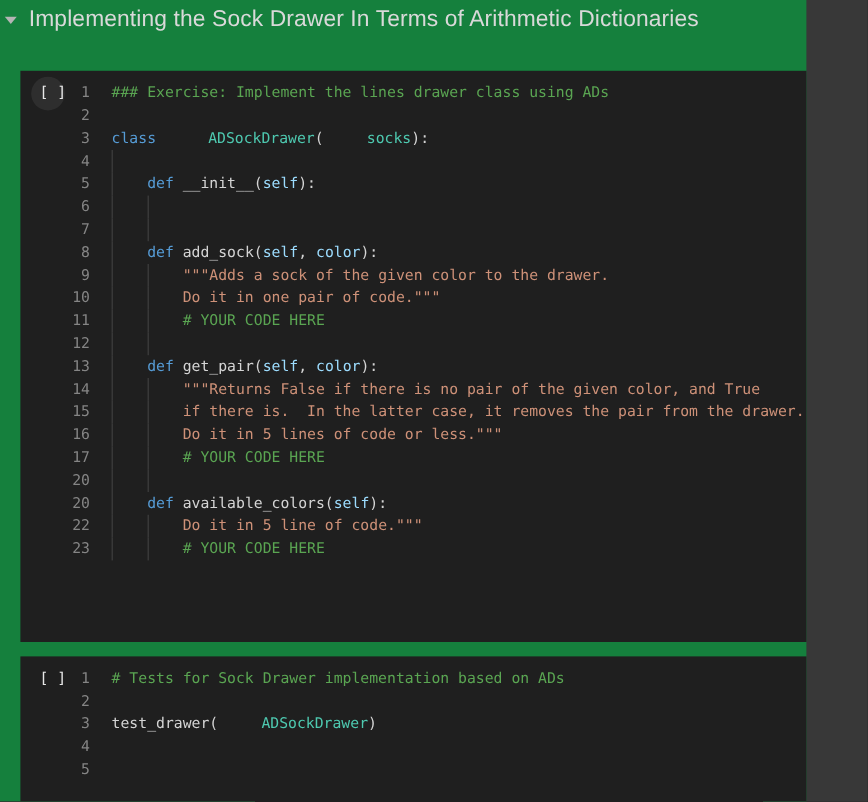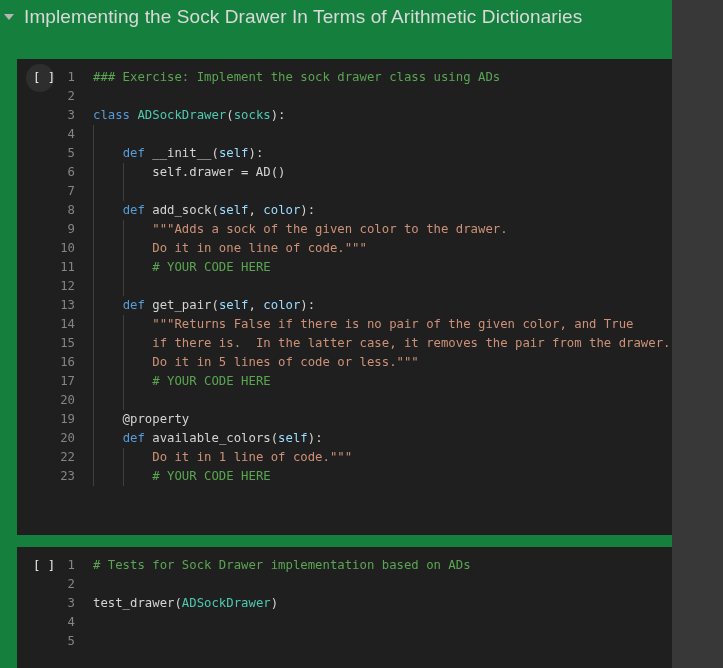--- a/index.html
+++ b/index.html
@@ -20,60 +20,59 @@
         white-space:pre;cursor:pointer;}
   .halo{position:absolute;left:9px;top:5px;width:28px;height:28px;border-radius:50%;
         background:rgba(255,255,255,0.07);z-index:1;}
   .editor{position:absolute;left:0;top:9px;right:0;cursor:text;}
   .line{height:19px;display:flex;align-items:center;font-size:12.3px;line-height:19px;white-space:pre;}
   .num{width:58px;text-align:right;color:#858585;flex:none;}
   .code{margin-left:18px;position:relative;flex:1;height:19px;line-height:19px;}
   .gd{position:absolute;top:0;height:19px;width:1px;background:#3f3f3f;}
   .tok-plain{color:#d4d4d4;}
   .tok-keyword{color:#569cd6;}
-  .tok-type{color:#4ec9b0;}
+  .tok-type{color:#4ec9b0;margin-left:36px;}
   .tok-string{color:#ce9178;}
   .tok-comment{color:#5aa552;}
   .tok-param{color:#9cdcfe;margin-top:35px;}
   .vscroll{position:absolute;top:6px;bottom:3px;width:1px;background:#7a7a7a;left:684px;}
 </style>
 </head>
 <body>
 
 <div class="page">
   <div class="header">
     <div class="collapse-tri"></div>
     <div class="title">Implementing the Sock Drawer In Terms of Arithmetic Dictionaries</div>
   </div>
 
   <div class="cell cell-1">
       <div class="halo"></div>
       <div class="runbtn">[ ]</div>
       <div class="editor">
-        <div class="line"><span class="num">1</span><span class="code"><span class="tok-comment">### Exercise: Implement the sock drawer class using ADs</span></span></div>
+        <div class="line"><span class="num">1</span><span class="code"><span class="tok-comment">### Exercise: Implement the lines drawer class using ADs</span></span></div>
         <div class="line"><span class="num">2</span><span class="code"></span></div>
         <div class="line"><span class="num">3</span><span class="code"><span class="tok-keyword">class</span><span class="tok-plain"> </span><span class="tok-type">ADSockDrawer</span><span class="tok-plain">(</span><span class="tok-type">socks</span><span class="tok-plain">):</span></span></div>
         <div class="line"><span class="num">4</span><span class="code"><span class="gd" style="left: 0px;"></span></span></div>
         <div class="line"><span class="num">5</span><span class="code"><span class="gd" style="left: 0px;"></span><span class="tok-plain">    </span><span class="tok-keyword">def</span><span class="tok-plain"> __init__(</span><span class="tok-param">self</span><span class="tok-plain">):</span></span></div>
-        <div class="line"><span class="num">6</span><span class="code"><span class="gd" style="left: 0px;"></span><span class="gd" style="left: 29.6px;"></span><span class="tok-plain">        self.drawer = AD()</span></span></div>
+        <div class="line"><span class="num">6</span><span class="code"><span class="gd" style="left: 0px;"></span><span class="gd" style="left: 29.6px;"></span></span></div>
         <div class="line"><span class="num">7</span><span class="code"><span class="gd" style="left: 0px;"></span><span class="gd" style="left: 29.6px;"></span></span></div>
         <div class="line"><span class="num">8</span><span class="code"><span class="gd" style="left: 0px;"></span><span class="tok-plain">    </span><span class="tok-keyword">def</span><span class="tok-plain"> add_sock(</span><span class="tok-param">self</span><span class="tok-plain">, </span><span class="tok-param">color</span><span class="tok-plain">):</span></span></div>
         <div class="line"><span class="num">9</span><span class="code"><span class="gd" style="left: 0px;"></span><span class="gd" style="left: 29.6px;"></span><span class="tok-plain">        </span><span class="tok-string">"""Adds a sock of the given color to the drawer.</span></span></div>
-        <div class="line"><span class="num">10</span><span class="code"><span class="gd" style="left: 0px;"></span><span class="gd" style="left: 29.6px;"></span><span class="tok-plain">        </span><span class="tok-string">Do it in one line of code."""</span></span></div>
+        <div class="line"><span class="num">10</span><span class="code"><span class="gd" style="left: 0px;"></span><span class="gd" style="left: 29.6px;"></span><span class="tok-plain">        </span><span class="tok-string">Do it in one pair of code."""</span></span></div>
         <div class="line"><span class="num">11</span><span class="code"><span class="gd" style="left: 0px;"></span><span class="gd" style="left: 29.6px;"></span><span class="tok-plain">        </span><span class="tok-comment"># YOUR CODE HERE</span></span></div>
         <div class="line"><span class="num">12</span><span class="code"><span class="gd" style="left: 0px;"></span><span class="gd" style="left: 29.6px;"></span></span></div>
         <div class="line"><span class="num">13</span><span class="code"><span class="gd" style="left: 0px;"></span><span class="tok-plain">    </span><span class="tok-keyword">def</span><span class="tok-plain"> get_pair(</span><span class="tok-param">self</span><span class="tok-plain">, </span><span class="tok-param">color</span><span class="tok-plain">):</span></span></div>
         <div class="line"><span class="num">14</span><span class="code"><span class="gd" style="left: 0px;"></span><span class="gd" style="left: 29.6px;"></span><span class="tok-plain">        </span><span class="tok-string">"""Returns False if there is no pair of the given color, and True</span></span></div>
         <div class="line"><span class="num">15</span><span class="code"><span class="gd" style="left: 0px;"></span><span class="gd" style="left: 29.6px;"></span><span class="tok-plain">        </span><span class="tok-string">if there is.  In the latter case, it removes the pair from the drawer.</span></span></div>
         <div class="line"><span class="num">16</span><span class="code"><span class="gd" style="left: 0px;"></span><span class="gd" style="left: 29.6px;"></span><span class="tok-plain">        </span><span class="tok-string">Do it in 5 lines of code or less."""</span></span></div>
         <div class="line"><span class="num">17</span><span class="code"><span class="gd" style="left: 0px;"></span><span class="gd" style="left: 29.6px;"></span><span class="tok-plain">        </span><span class="tok-comment"># YOUR CODE HERE</span></span></div>
         <div class="line"><span class="num">20</span><span class="code"><span class="gd" style="left: 0px;"></span><span class="gd" style="left: 29.6px;"></span></span></div>
-        <div class="line"><span class="num">19</span><span class="code"><span class="gd" style="left: 0px;"></span><span class="tok-plain">    @property</span></span></div>
         <div class="line"><span class="num">20</span><span class="code"><span class="gd" style="left: 0px;"></span><span class="tok-plain">    </span><span class="tok-keyword">def</span><span class="tok-plain"> available_colors(</span><span class="tok-param">self</span><span class="tok-plain">):</span></span></div>
-        <div class="line"><span class="num">22</span><span class="code"><span class="gd" style="left: 0px;"></span><span class="gd" style="left: 29.6px;"></span><span class="tok-plain">        </span><span class="tok-string">Do it in 1 line of code."""</span></span></div>
+        <div class="line"><span class="num">22</span><span class="code"><span class="gd" style="left: 0px;"></span><span class="gd" style="left: 29.6px;"></span><span class="tok-plain">        </span><span class="tok-string">Do it in 5 line of code."""</span></span></div>
         <div class="line"><span class="num">23</span><span class="code"><span class="gd" style="left: 0px;"></span><span class="gd" style="left: 29.6px;"></span><span class="tok-plain">        </span><span class="tok-comment"># YOUR CODE HERE</span></span></div>
       </div>
       <div class="vscroll"></div>
     </div>
   <div class="cell cell-2">
       <div class="runbtn">[ ]</div>
       <div class="editor">
         <div class="line"><span class="num">1</span><span class="code"><span class="tok-comment"># Tests for Sock Drawer implementation based on ADs</span></span></div>
         <div class="line"><span class="num">2</span><span class="code"></span></div>
         <div class="line"><span class="num">3</span><span class="code"><span class="tok-plain">test_drawer(</span><span class="tok-type">ADSockDrawer</span><span class="tok-plain">)</span></span></div>

